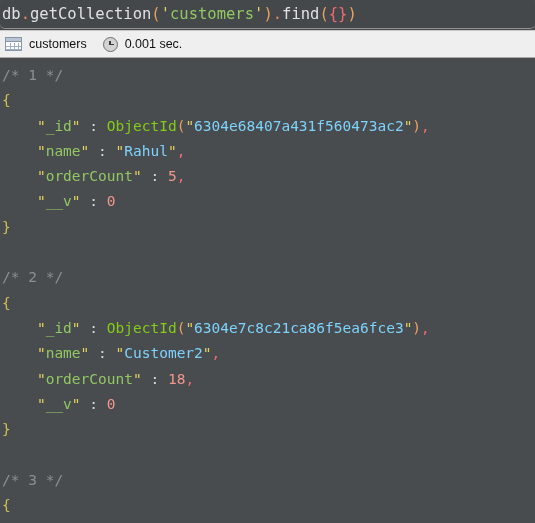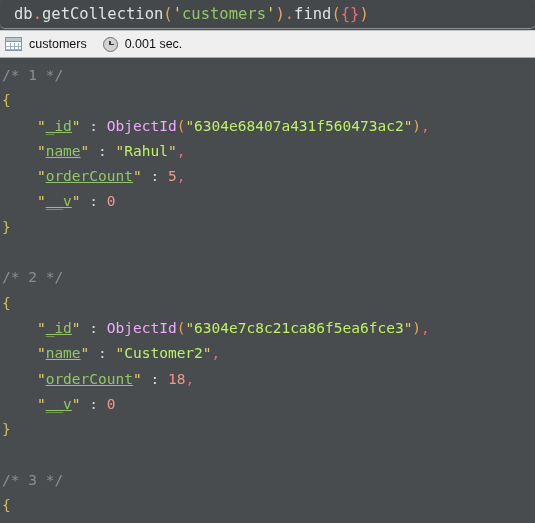--- a/index.html
+++ b/index.html
@@ -17,21 +17,21 @@
   #query-bar {
     position: absolute;
     left: 0; top: 0;
     width: 535px;
     height: 29px;
     background: #44484b;
     border-radius: 5px;
     border-bottom: 1px solid #8e9194;
     display: flex;
     align-items: center;
-    padding: 0 14px;
+    padding: 0 2px;
     overflow: hidden;
   }
   #query-text {
     font-family: "DejaVu Sans Mono", monospace;
     font-size: 15.5px;
     line-height: 29px;
     white-space: pre;
     letter-spacing: 0px;
   }
   .tk-plain  { color: #dfe1e2; }
@@ -109,25 +109,25 @@
   .code-line {
     font-family: "DejaVu Sans Mono", monospace;
     font-size: 14.5px;
     line-height: 25.3px;
     white-space: pre;
     padding-left: 2px;
   }
   .c-comment { color: #8b8f92; }
   .c-brace   { color: #d0bf54; }
   .c-quote   { color: #e2d060; }
-  .c-key     { color: #93c763; text-decoration: underline; }
+  .c-key     { color: #93c763; }
   .c-colon   { color: #d6d8da; }
-  .c-fn      { color: #f0abfc; }
+  .c-fn      { color: #84cc16; }
   .c-paren   { color: #e8a25f; }
-  .c-str     { color: #bef264; }
+  .c-str     { color: #7dd3fc; }
   .c-num     { color: #f2978b; }
   .c-punc    { color: #ef6b73; }
   .blank-line { height: 25.3px; }
 </style>
 </head>
 <body>
 
 <div id="query-bar">
   <div id="query-text"><span class="tk-plain">db</span><span class="tk-dot">.</span><span class="tk-plain">getCollection</span><span class="tk-paren">(</span><span class="tk-quote">'</span><span class="tk-str">customers</span><span class="tk-quote">'</span><span class="tk-paren">)</span><span class="tk-dot">.</span><span class="tk-plain">find</span><span class="tk-paren">(</span><span class="tk-brace">{</span><span class="tk-brace">}</span><span class="tk-paren">)</span></div>
 </div>

